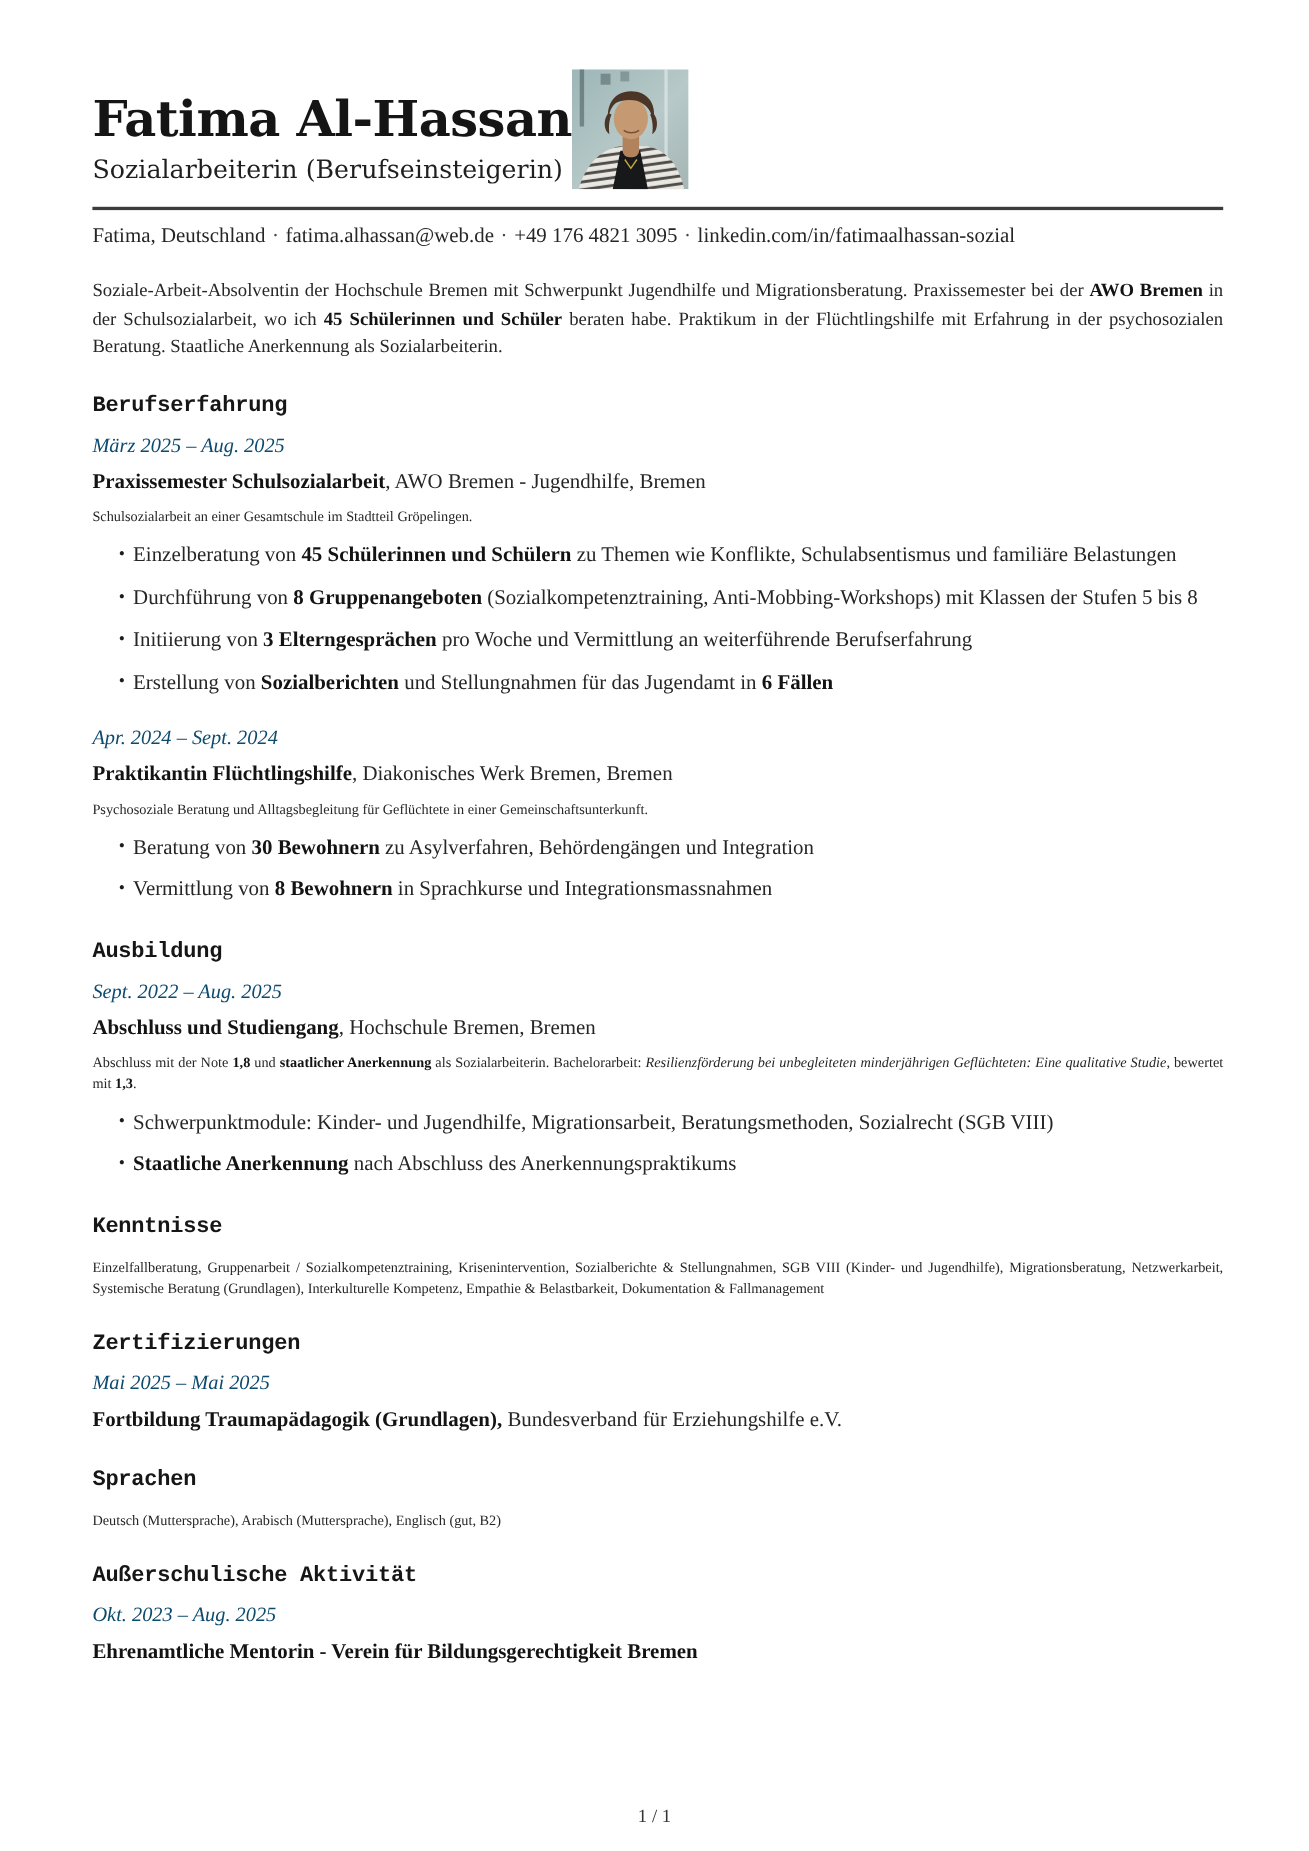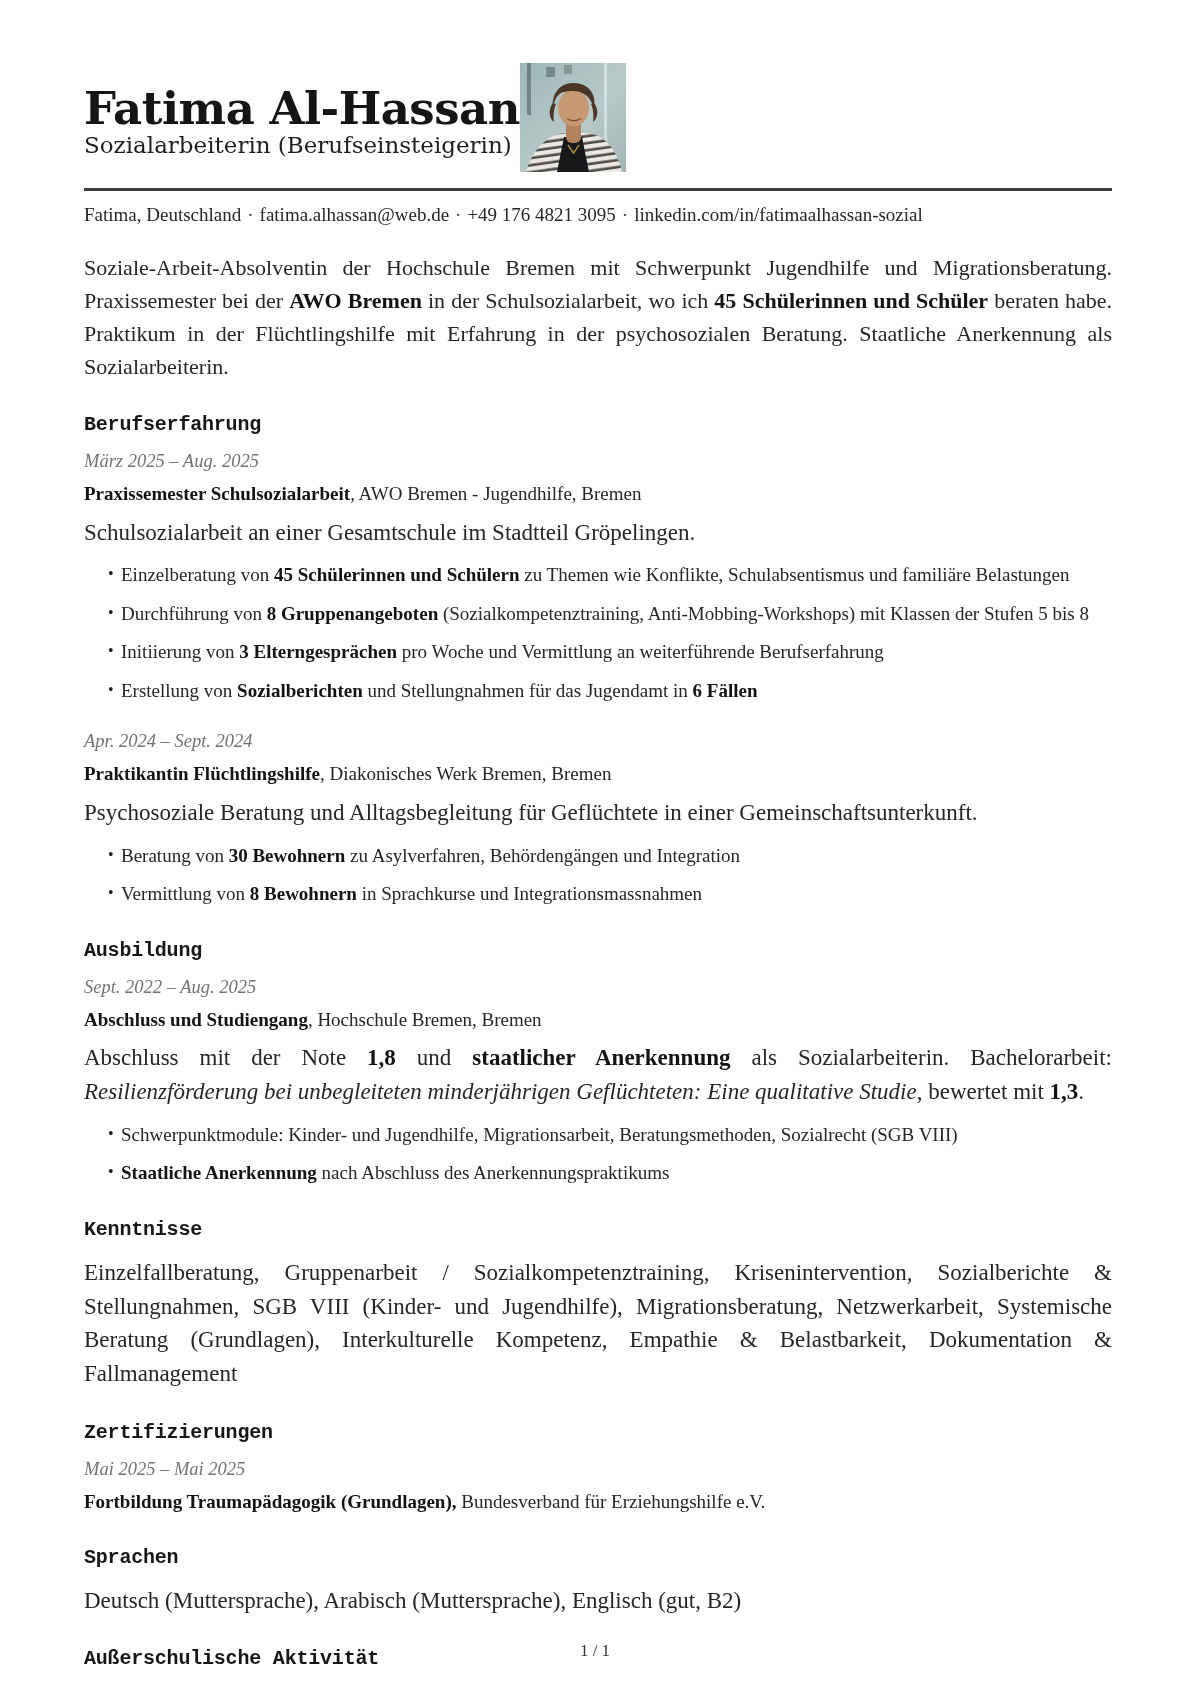--- a/index.html
+++ b/index.html
@@ -14,38 +14,38 @@
     font-family:"Liberation Serif", serif;
   }
   .header-row{display:flex;justify-content:flex-start;align-items:flex-start;}
   .name{
     font-family:"DejaVu Serif", serif;
     font-size:45px;line-height:1.05;font-weight:bold;
     color:#151515;margin:0;letter-spacing:-0.5px;
   }
   .subtitle{
     font-family:"DejaVu Serif", serif;
-    font-size:23px;color:#1f1f1f;
+    font-size:23px;color:#1f1f1f;margin-top:10px;
   }
   .photo-wrap{width:106px;height:109px;margin-top:-22px;flex:0 0 auto;}
   .photo-wrap svg{display:block;width:106px;height:109px;}
   .rule{border:none;border-top:3px solid #3c3c3c;margin:16px 0 0 0;}
   .contact{margin-top:13px;font-size:19px;color:#262626;}
   .contact .sep{margin:0 6px;color:#444;}
-  .summary{margin:25px 0 0 0;font-size:22px;line-height:1.5;text-align:justify;}
+  .summary{margin:25px 0 0 0;font-size:17px;line-height:1.5;text-align:justify;}
   h2.section-heading{
     font-family:Liberation Mono, monospace;
     font-size:20px;font-weight:bold;color:#161616;
     margin:30px 0 15px 0;letter-spacing:-0.2px;
   }
   .entry{margin-bottom:26px;}
   .entry:last-child{margin-bottom:0;}
-  .date{font-size:18.5px;font-style:italic;color:#737373;margin:0 0 8px 0;}
+  .date{font-size:18.5px;font-style:italic;color:#0c4a6e;margin:0 0 8px 0;}
   .entry-title{font-size:19px;margin:0 0 8px 0;line-height:1.45;}
-  .entry-desc{font-size:23px;margin:0 0 8px 0;line-height:1.47;text-align:justify;}
+  .entry-desc{font-size:13px;margin:0 0 8px 0;line-height:1.47;text-align:justify;}
   .bullets{list-style:none;margin:12px 0 0 0;padding:0 0 0 24px;}
   .bullets li{
     position:relative;padding-left:13px;margin-bottom:10px;
     font-size:19px;line-height:1.5;text-align:justify;
   }
   .bullets li::before{
     content:"\2022";position:absolute;left:0;top:1px;
     font-size:16px;color:#1c1c1c;
   }
   b{color:#131313;}

